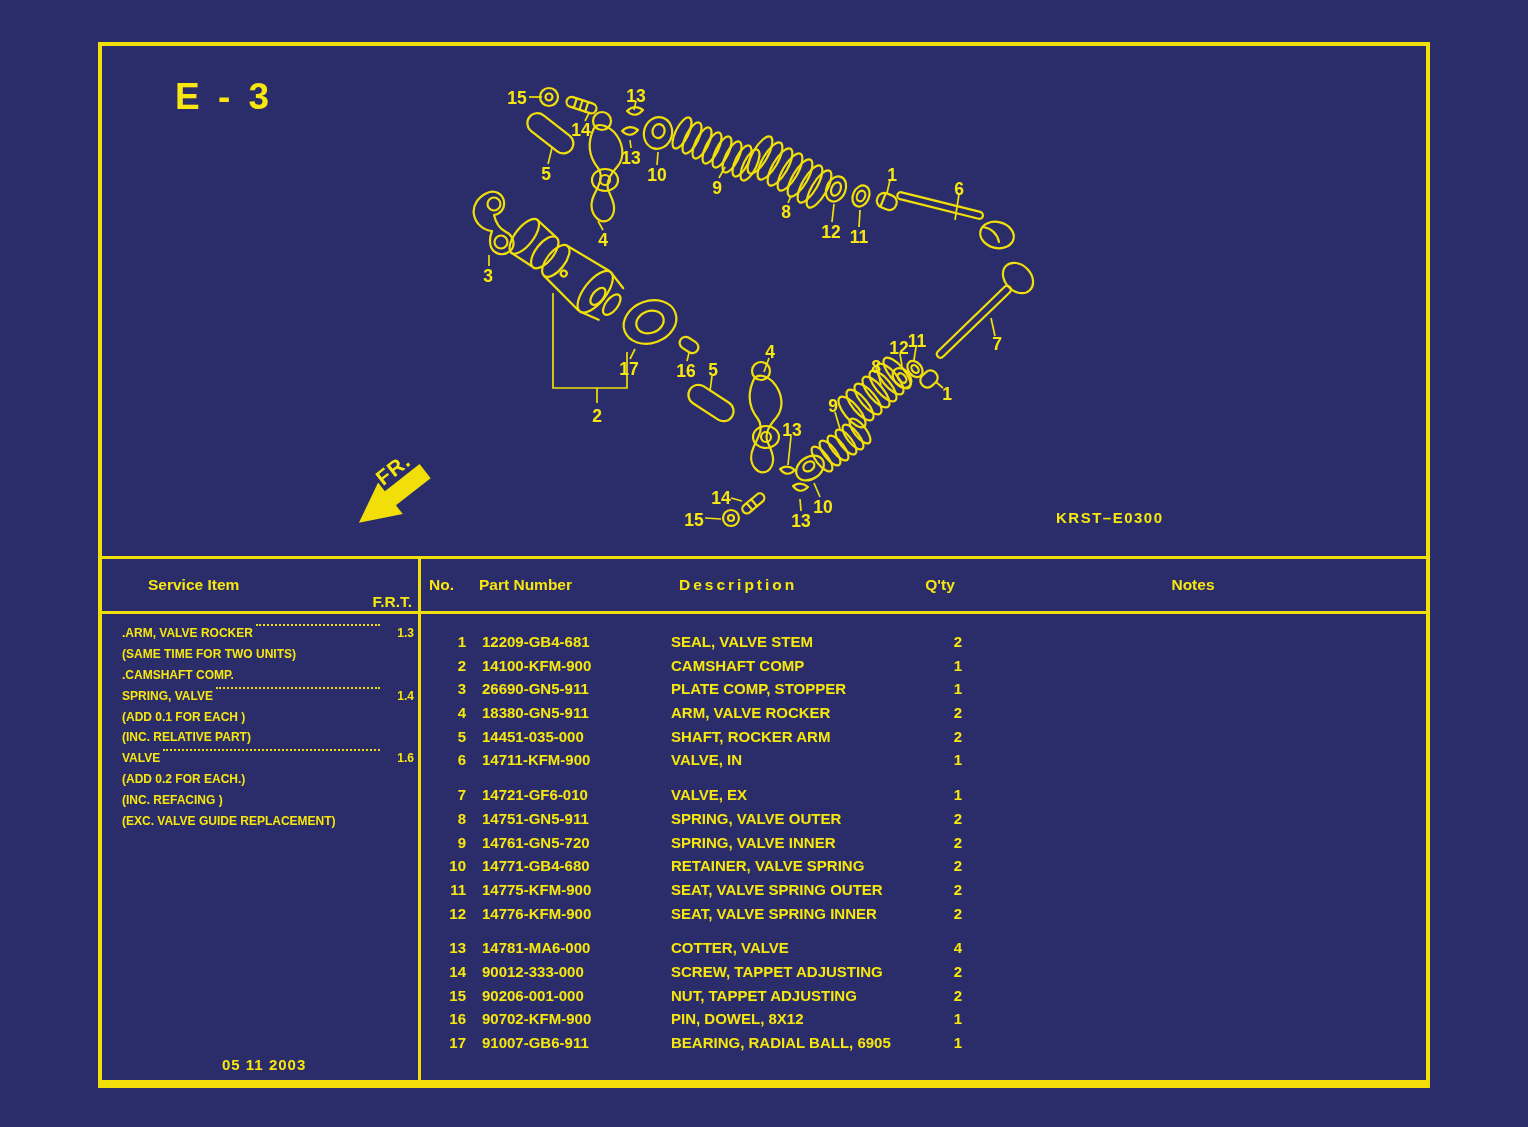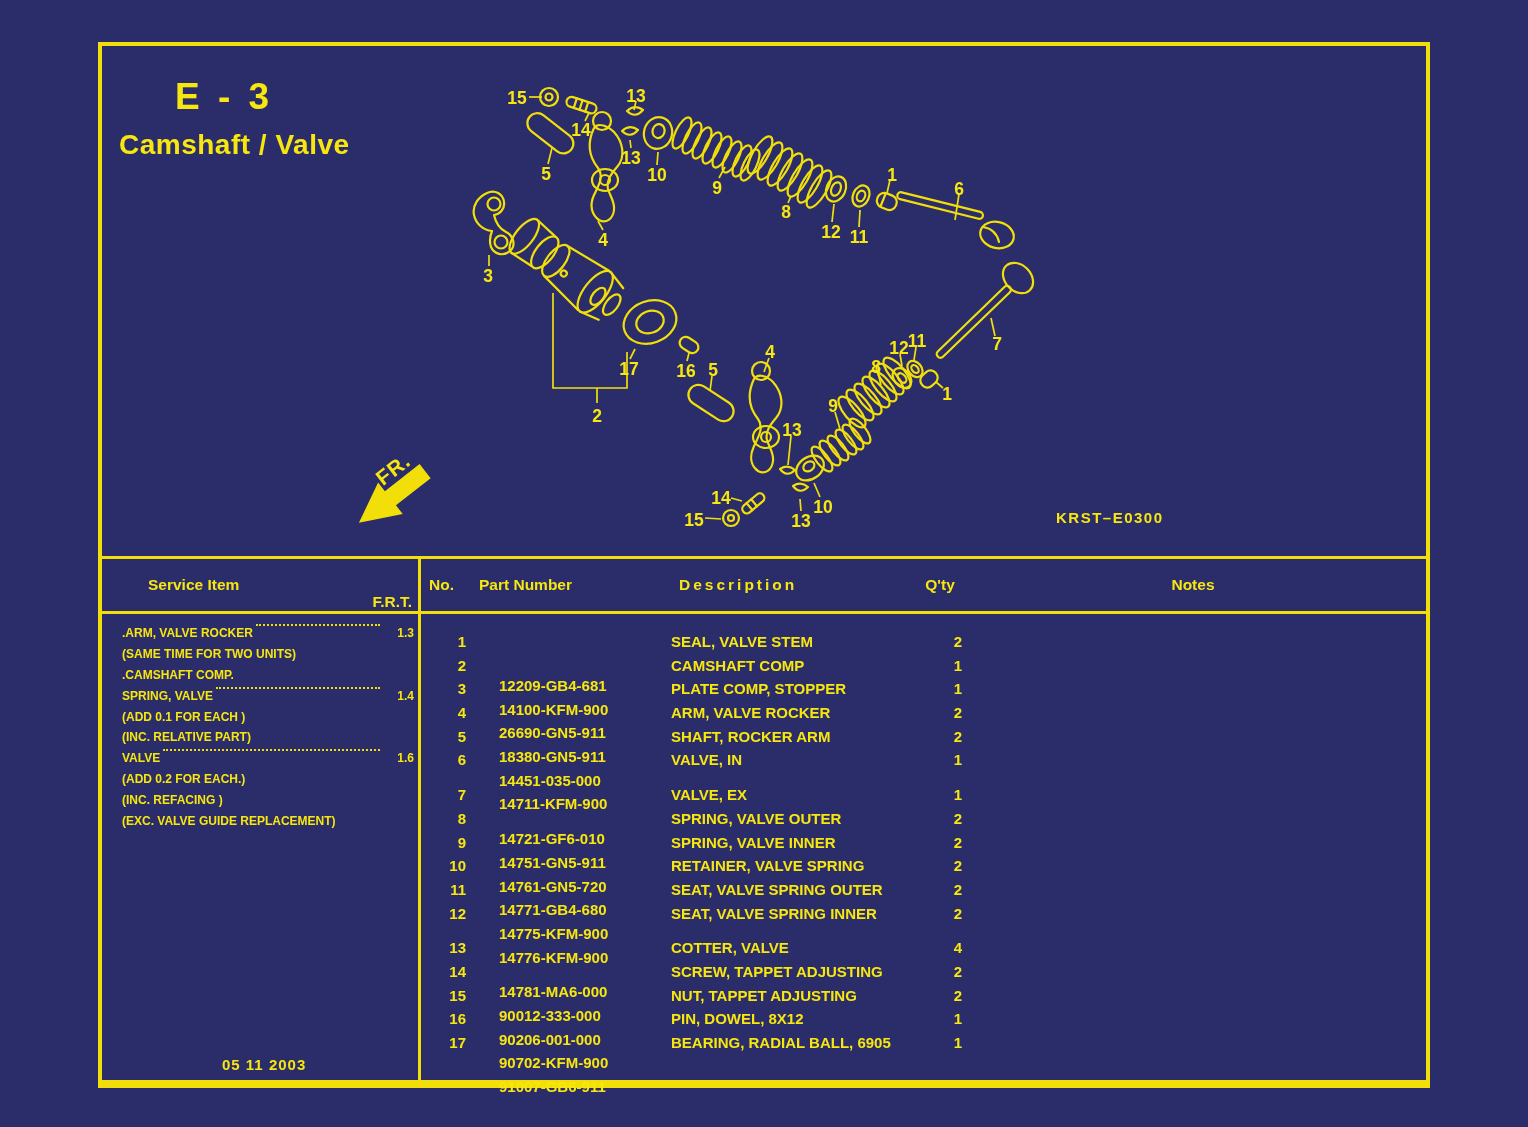--- a/index.html
+++ b/index.html
@@ -40,21 +40,21 @@
   .s-name{line-height:18px;}
   .s-dots{flex:1;border-bottom:2.5px dotted var(--y);margin:0 4px 4px 3px;min-width:0;}
   .s-frt{width:30px;text-align:right;line-height:18px;}
   
   .parts-rows{position:absolute;left:430px;top:630px;width:995px;}
   .p-group{margin-top:0;}
   .p-group + .p-group{margin-top:11px;}
   .p-row{position:relative;height:23.7px;font-size:15px;line-height:23.7px;white-space:nowrap;}
   .p-row span{position:absolute;top:0;}
   .c-no{left:0;width:36px;text-align:right;}
-  .c-pn{left:69px;margin-top:44px;}
+  .c-pn{left:52px;}
   .c-desc{left:241px;}
   .c-qty{left:498px;width:60px;text-align:center;}
   .c-notes{left:730px;width:90px;text-align:center;}
   
   svg.diagram{position:absolute;left:0;top:0;}
   svg.diagram .part{stroke:var(--y);stroke-width:2.2;fill:none;stroke-linecap:round;stroke-linejoin:round;}
   svg.diagram text{
     font-family:"Liberation Sans",sans-serif;font-weight:bold;
     font-size:17.5px;fill:var(--ytext);text-anchor:middle;
   }
@@ -62,21 +62,20 @@
   svg.diagram .fr-text{font-size:21px;letter-spacing:1px;}
 </style>
 </head>
 <body>
 
 <div class="page">
 
   <div class="frame"></div>
 
   <div class="section-code">E - 3</div>
-  <div class="page-title">Camshaft / Valve</div>
 
   <svg class="diagram" width="1528" height="1127" viewBox="0 0 1528 1127">
 
     <g class="part">
       <circle cx="549" cy="97" r="9"></circle>
         <circle cx="549" cy="97" r="3.5"></circle>
     </g>
     <g class="part" transform="rotate(18 581 105)">
       <rect x="566" y="100" width="31" height="10" rx="5"></rect>
       <line x1="575" y1="100" x2="575" y2="110"></line>

